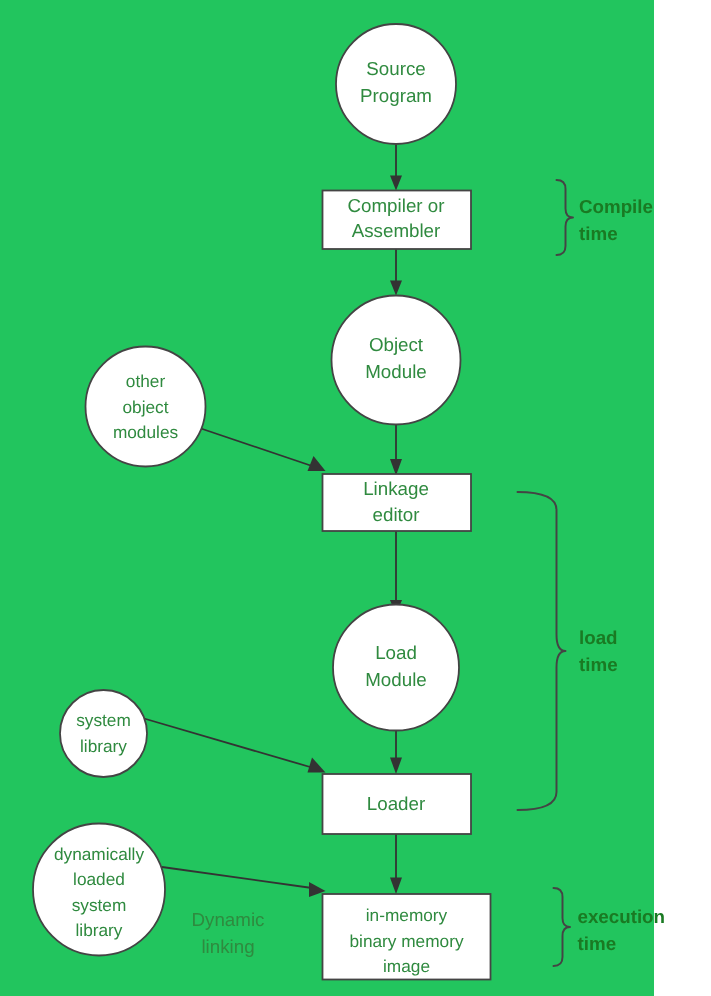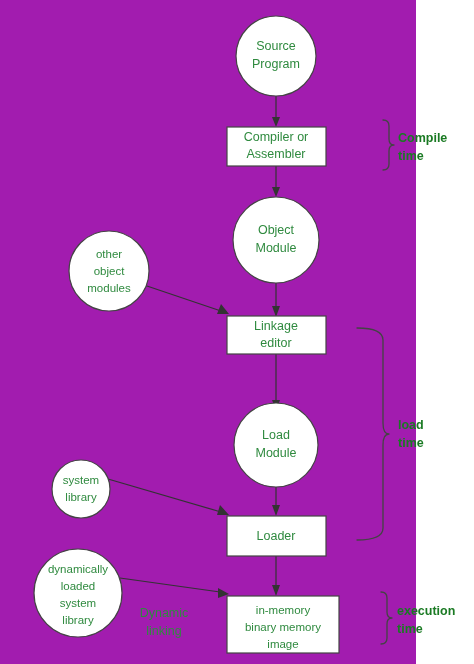--- a/index.html
+++ b/index.html
@@ -9,24 +9,23 @@
     background: #ffffff;
   }
   body {
     width: 474px;
     height: 664px;
     overflow: hidden;
     font-family: "Liberation Sans", sans-serif;
   }
   #diagram-root {
     position: relative;
-    width: 404px;
+    width: 436px;
     height: 664px;
-    background: #a21caf;
-    padding-left: 12px;
+    background: #22c55e;
   }
   svg.diagram {
     display: block;
     width: 474px;
     height: 664px;
   }
   .node-shape {
     fill: #ffffff;
     stroke: #444444;
     stroke-width: 1.2;

